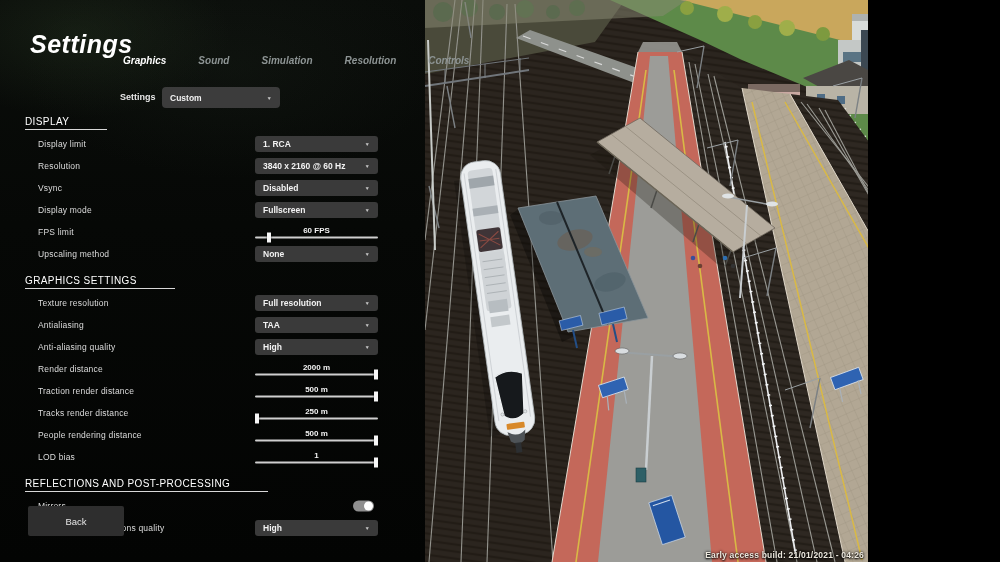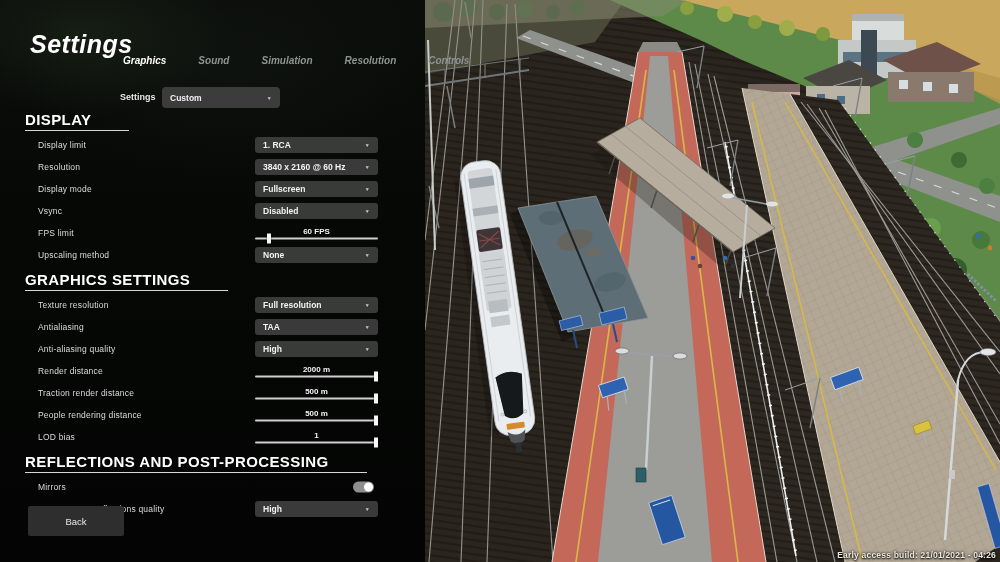--- a/index.html
+++ b/index.html
@@ -1,16 +1,16 @@
 <!DOCTYPE html>
 <html><head>
 <meta charset="utf-8">
 <style>
   html,body{margin:0;padding:0;background:#000;}
-  #screen{position:relative;width:1000px;height:562px;overflow:hidden;
+  #screen{position:relative;width:868px;height:562px;overflow:hidden;
     font-family:"Liberation Sans",sans-serif;background:#000;}
   
   #scene{position:absolute;left:425px;top:0;width:575px;height:562px;display:block;}
   
   #panel{position:absolute;left:0;top:0;width:425px;height:562px;
     background:
       radial-gradient(220px 120px at 18% 6%, rgba(52,72,44,.28), rgba(0,0,0,0) 70%),
       radial-gradient(300px 160px at 55% 12%, rgba(40,52,40,.18), rgba(0,0,0,0) 70%),
       linear-gradient(180deg,#0a0d0a 0%,#060806 40%,#030403 100%);}
   #panel h1{position:absolute;left:30px;top:30px;margin:0;color:#fff;
@@ -20,21 +20,21 @@
   .tab.active{color:#ffffff;}
   #preset-row{position:absolute;left:0;top:87px;width:425px;height:21px;}
   #preset-row .plabel{position:absolute;left:120px;top:5px;font-size:9px;font-weight:bold;color:#e8e8e8;}
   .dd{height:16px;background:#3a3a3a;border-radius:3px;display:flex;align-items:center;
     justify-content:space-between;padding:0 8px;box-sizing:border-box;cursor:pointer;}
   .dd .val{font-size:8.5px;font-weight:bold;color:#f2f2f2;white-space:nowrap;}
   .dd .caret{font-size:5.5px;color:#c4c4c4;transform:scaleY(.85);}
   #preset-dd{position:absolute;left:162px;top:0;width:118px;height:21px;border-radius:4px;background:#3c3c3c;}
   #sections{position:absolute;left:0;top:106px;width:425px;}
   .sec-header{margin:5px 0 3px 25px;}
-  .sec-header span{display:inline-block;font-size:15px;font-weight:bold;color:#ffffff;
+  .sec-header span{display:inline-block;font-size:10px;font-weight:normal;color:#ffffff;
     letter-spacing:.4px;border-bottom:1px solid #d8d8d8;padding:0 38px 2px 0;}
   .row{position:relative;height:22px;}
   .row .rlabel{position:absolute;left:38px;top:50%;transform:translateY(-50%);
     font-size:8.5px;color:#dcdcdc;letter-spacing:.2px;white-space:nowrap;}
   .row .ctrl{position:absolute;left:255px;width:123px;top:50%;transform:translateY(-50%);}
   .slider .sval{display:block;text-align:center;font-size:8px;font-weight:bold;color:#f2f2f2;line-height:9px;}
   .slider .track{position:relative;height:2px;background:#cfcfcf;margin-top:2px;border-radius:1px;}
   .slider .thumb{position:absolute;top:-4px;width:4px;height:10px;background:#f7f7f7;
     box-shadow:0 0 2px rgba(0,0,0,.8);cursor:pointer;}
   .toggle{position:relative;width:21px;height:11px;border-radius:6px;background:#8f8f8f;
@@ -345,33 +345,33 @@
         <div class="row">
           <span class="rlabel">Resolution</span>
           <div class="ctrl">
             <div class="dd">
               <span class="val">3840 x 2160 @ 60 Hz</span>
               <span class="caret">▼</span>
             </div>
           </div>
         </div>
         <div class="row">
+          <span class="rlabel">Vsync</span>
+          <div class="ctrl">
+            <div class="dd">
+              <span class="val">Disabled</span>
+              <span class="caret">▼</span>
+            </div>
+          </div>
+        </div>
+        <div class="row">
           <span class="rlabel">Display mode</span>
           <div class="ctrl">
             <div class="dd">
               <span class="val">Fullscreen</span>
-              <span class="caret">▼</span>
-            </div>
-          </div>
-        </div>
-        <div class="row">
-          <span class="rlabel">Vsync</span>
-          <div class="ctrl">
-            <div class="dd">
-              <span class="val">Disabled</span>
               <span class="caret">▼</span>
             </div>
           </div>
         </div>
         <div class="row">
           <span class="rlabel">FPS limit</span>
           <div class="ctrl">
             <div class="slider">
               <span class="sval">60 FPS</span>
               <div class="track">
@@ -433,20 +433,31 @@
           <div class="ctrl">
             <div class="slider">
               <span class="sval">500 m</span>
               <div class="track">
                 <div class="thumb" style="left: 119px;"></div>
               </div>
             </div>
           </div>
         </div>
         <div class="row">
+          <span class="rlabel">Tracks render distance</span>
+          <div class="ctrl">
+            <div class="slider">
+              <span class="sval">250 m</span>
+              <div class="track">
+                <div class="thumb" style="left: 0px;"></div>
+              </div>
+            </div>
+          </div>
+        </div>
+        <div class="row">
           <span class="rlabel">People rendering distance</span>
           <div class="ctrl">
             <div class="slider">
               <span class="sval">500 m</span>
               <div class="track">
                 <div class="thumb" style="left: 119px;"></div>
               </div>
             </div>
           </div>
         </div>

